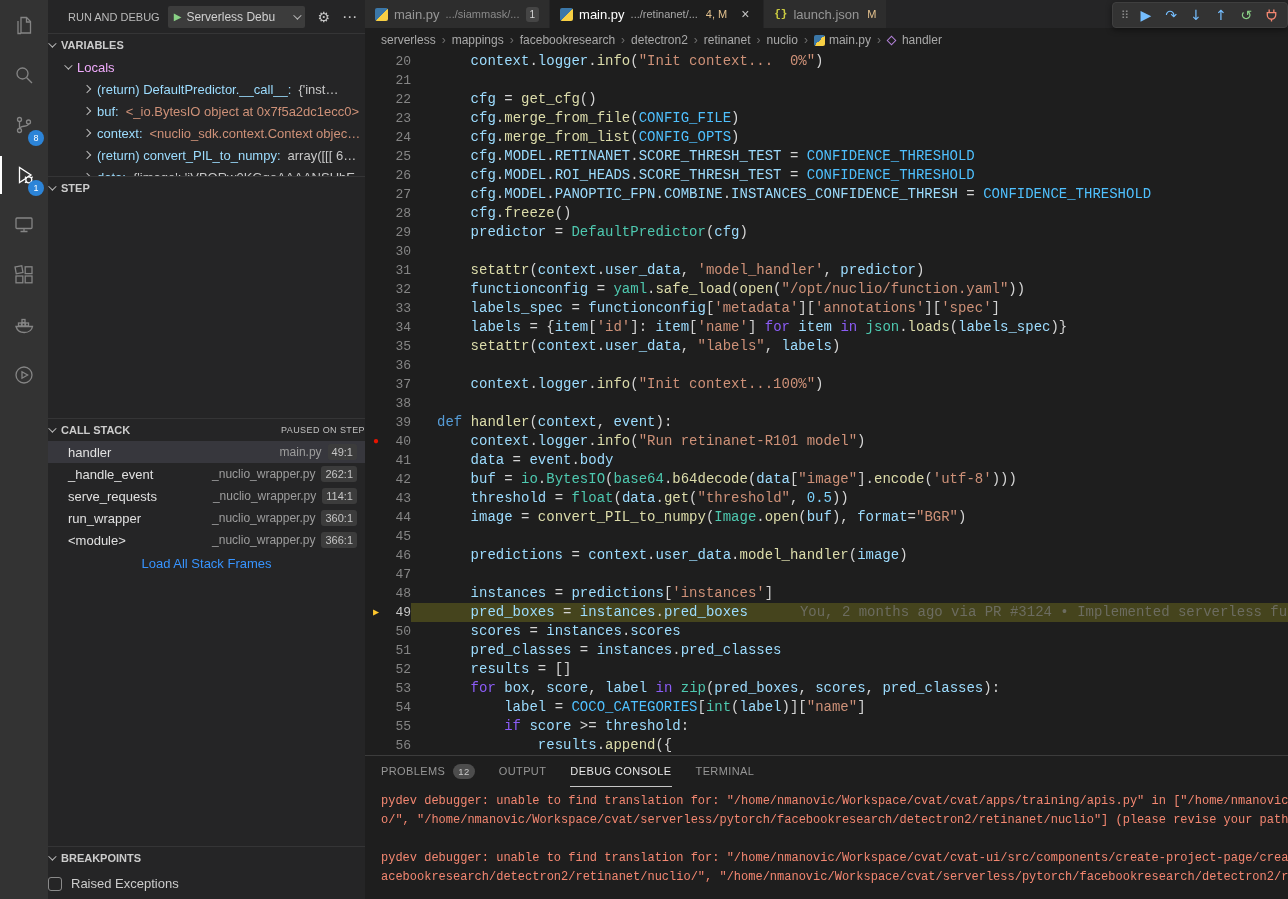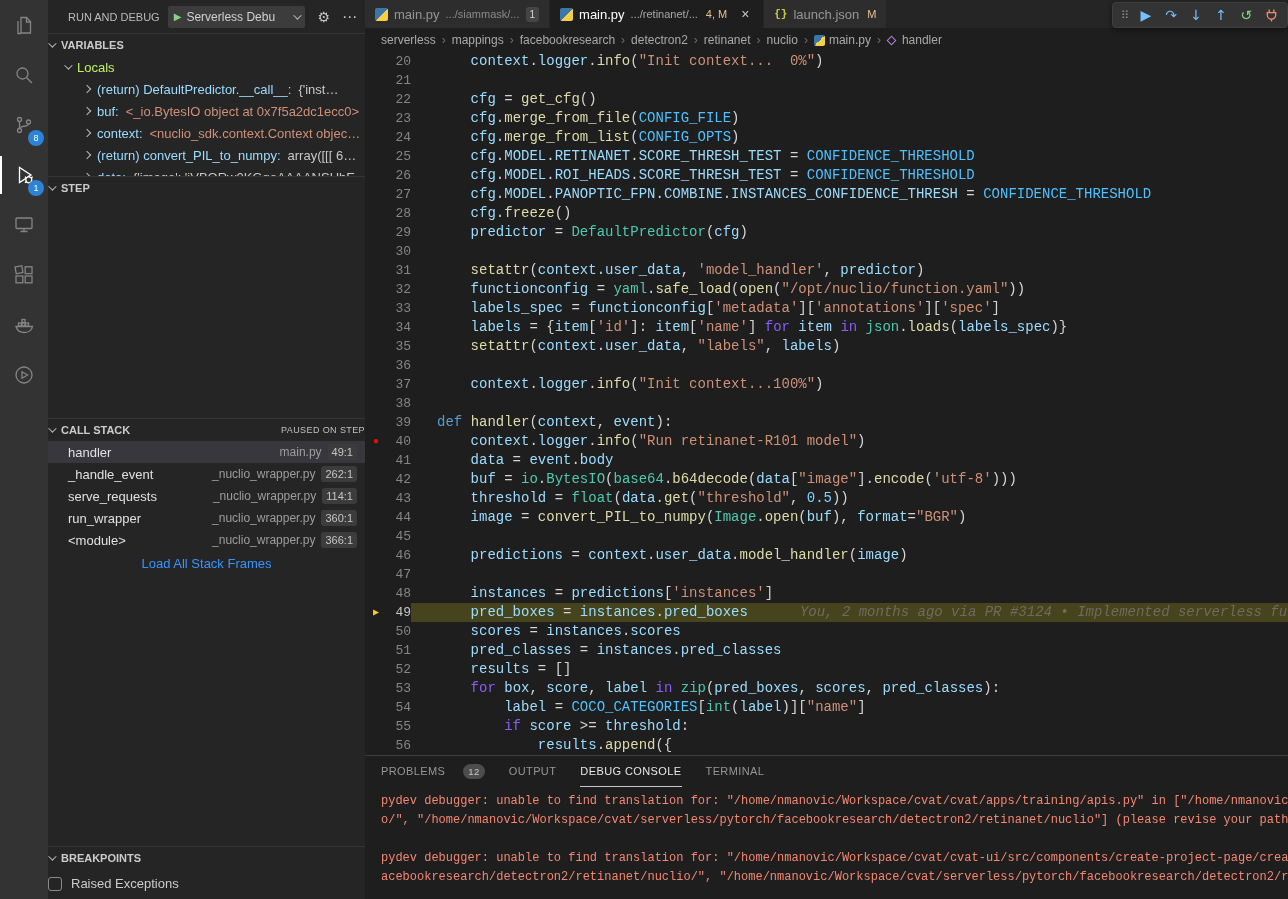--- a/index.html
+++ b/index.html
@@ -29,21 +29,21 @@
 .chev.right{transform:rotate(-45deg)}
 .sect{display:flex;flex-direction:column;overflow:hidden;border-top:1px solid rgba(128,128,128,.18)}
 .sect-h{height:22px;flex:none;display:flex;align-items:center;gap:7px;padding:0 0;font-size:11px;font-weight:bold;color:#ccc;cursor:pointer}
 .sect-body{flex:1;overflow:hidden}
 .sect-variables{height:143px;flex:none}
 .sect-watch{height:242px;flex:none}
 .sect-callstack{flex:1;min-height:0}
 .sect-breakpoints{height:53px;flex:none}
 .paused-badge{margin-left:auto;font-size:9px;font-weight:normal;color:#c0c0c0;letter-spacing:.4px}
 .tree-row{height:22px;display:flex;align-items:center;gap:7px;white-space:nowrap;overflow:hidden;cursor:pointer}
-.tree-row.scope{padding-left:16px;color:#bef264}
+.tree-row.scope{padding-left:16px;color:#f0abfc}
 .tree-row.var{padding-left:36px}
 .var-name{color:#9cdcfe}
 .var-value{color:#c8c8c8}
 .var-value.repr{color:#ce9178}
 .frame-row{height:22px;display:flex;align-items:center;gap:6px;padding:0 8px 0 20px;cursor:pointer;white-space:nowrap}
 .frame-row.selected{background:#37373d}
 .frame-fn{color:#e0e0e0}
 .frame-right{margin-left:auto;display:flex;align-items:center;gap:6px}
 .frame-file{color:#9d9d9d;font-size:12px}
 .frame-pos{background:#3c3c3c;border-radius:3px;padding:0 4px;height:16px;line-height:16px;font-size:11px;color:#c5c5c5}
@@ -79,28 +79,28 @@
 
 .code{flex:1;overflow:hidden;background:#1e1e1e;font-family:"Liberation Mono","DejaVu Sans Mono",monospace;font-size:14px;line-height:19px}
 .cline{display:flex;height:19px;cursor:text}
 .cmargin{width:22px;flex:none;display:flex;align-items:center;justify-content:center}
 .cnum{width:24px;flex:none;text-align:right;color:#858585;font-size:13px}
 .cline.current .cnum{color:#c6c6c6}
 .ccontent{flex:1;min-width:0;padding-left:26px;white-space:pre;overflow:hidden}
 .cline.current .ccontent{background:#45441d}
 .bpdot{color:#e51400;font-size:10px}
 .curarrow{color:#ffc82e;font-size:10px}
-.blame{font-style:italic;color:#6c6c60;margin-left:52px}
+.blame{color:#6c6c60;margin-left:52px}
 .tk-p{color:#d4d4d4}.tk-v{color:#9cdcfe}.tk-f{color:#dcdcaa}.tk-k{color:#569cd6}
 .tk-c{color:#8b5cf6}.tk-s{color:#ce9178}.tk-n{color:#7dd3fc}.tk-C{color:#4fc1ff}.tk-t{color:#4ec9b0}
 
 
 .panel{height:144px;flex:none;display:flex;flex-direction:column;background:#1e1e1e;border-top:1px solid #3c3c3c}
 .panel-tabs{height:31px;flex:none;display:flex;align-items:center;gap:24px;padding:0 16px}
-.panel-tab{display:flex;align-items:center;gap:18px;height:30px;border-bottom:1px solid transparent;color:#969696;font-size:11px;letter-spacing:.4px;cursor:pointer}
+.panel-tab{display:flex;align-items:center;gap:8px;height:30px;border-bottom:1px solid transparent;color:#969696;font-size:11px;letter-spacing:.4px;cursor:pointer}
 .panel-tab.active{color:#e7e7e7;border-color:#c6c6c6}
 .pbadge{background:#4d4d4d;color:#c8c8c8;border-radius:8px;padding:0 5px;font-size:9.5px;height:15px;line-height:15px}
 .console{flex:1;overflow:hidden;padding:5px 0 0 16px;font-family:"Liberation Mono","DejaVu Sans Mono",monospace;font-size:12px;line-height:19px;color:#f48771}
 .console-line{height:19px;white-space:pre;overflow:hidden}
 </style>
 </head>
 <body>
 
 <nav class="activitybar">
   <div class="act-item">

